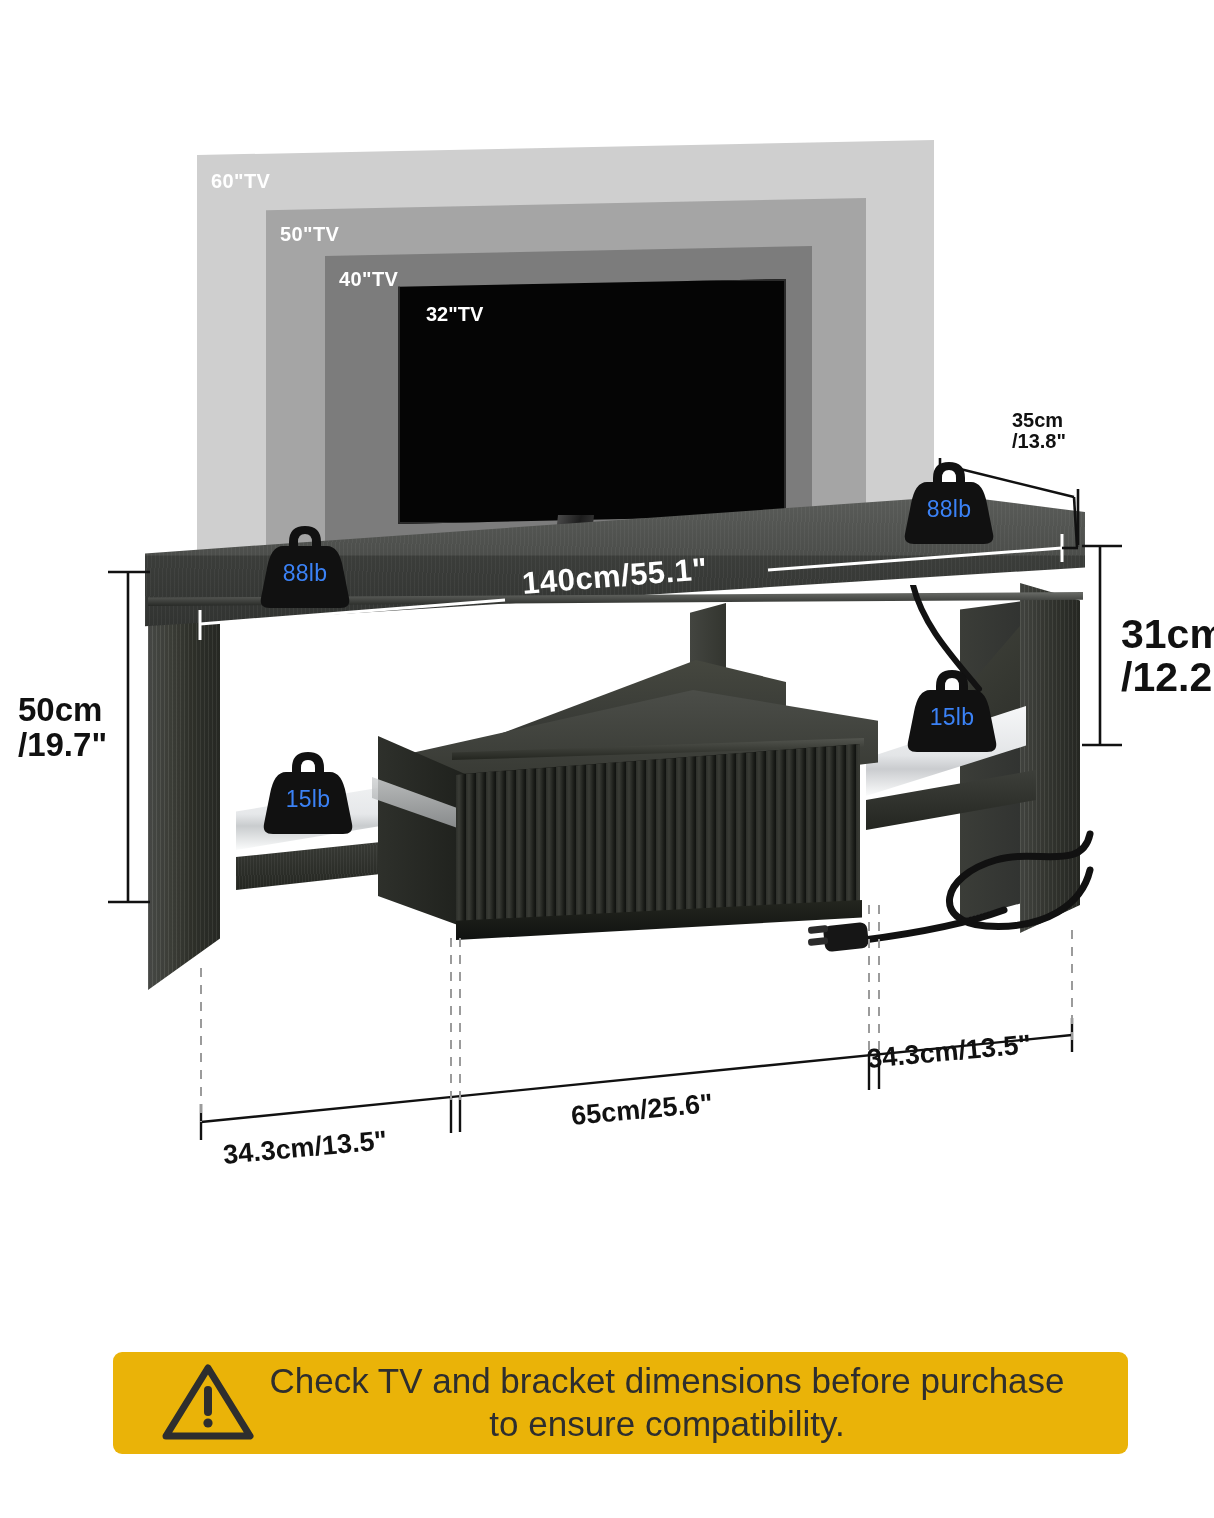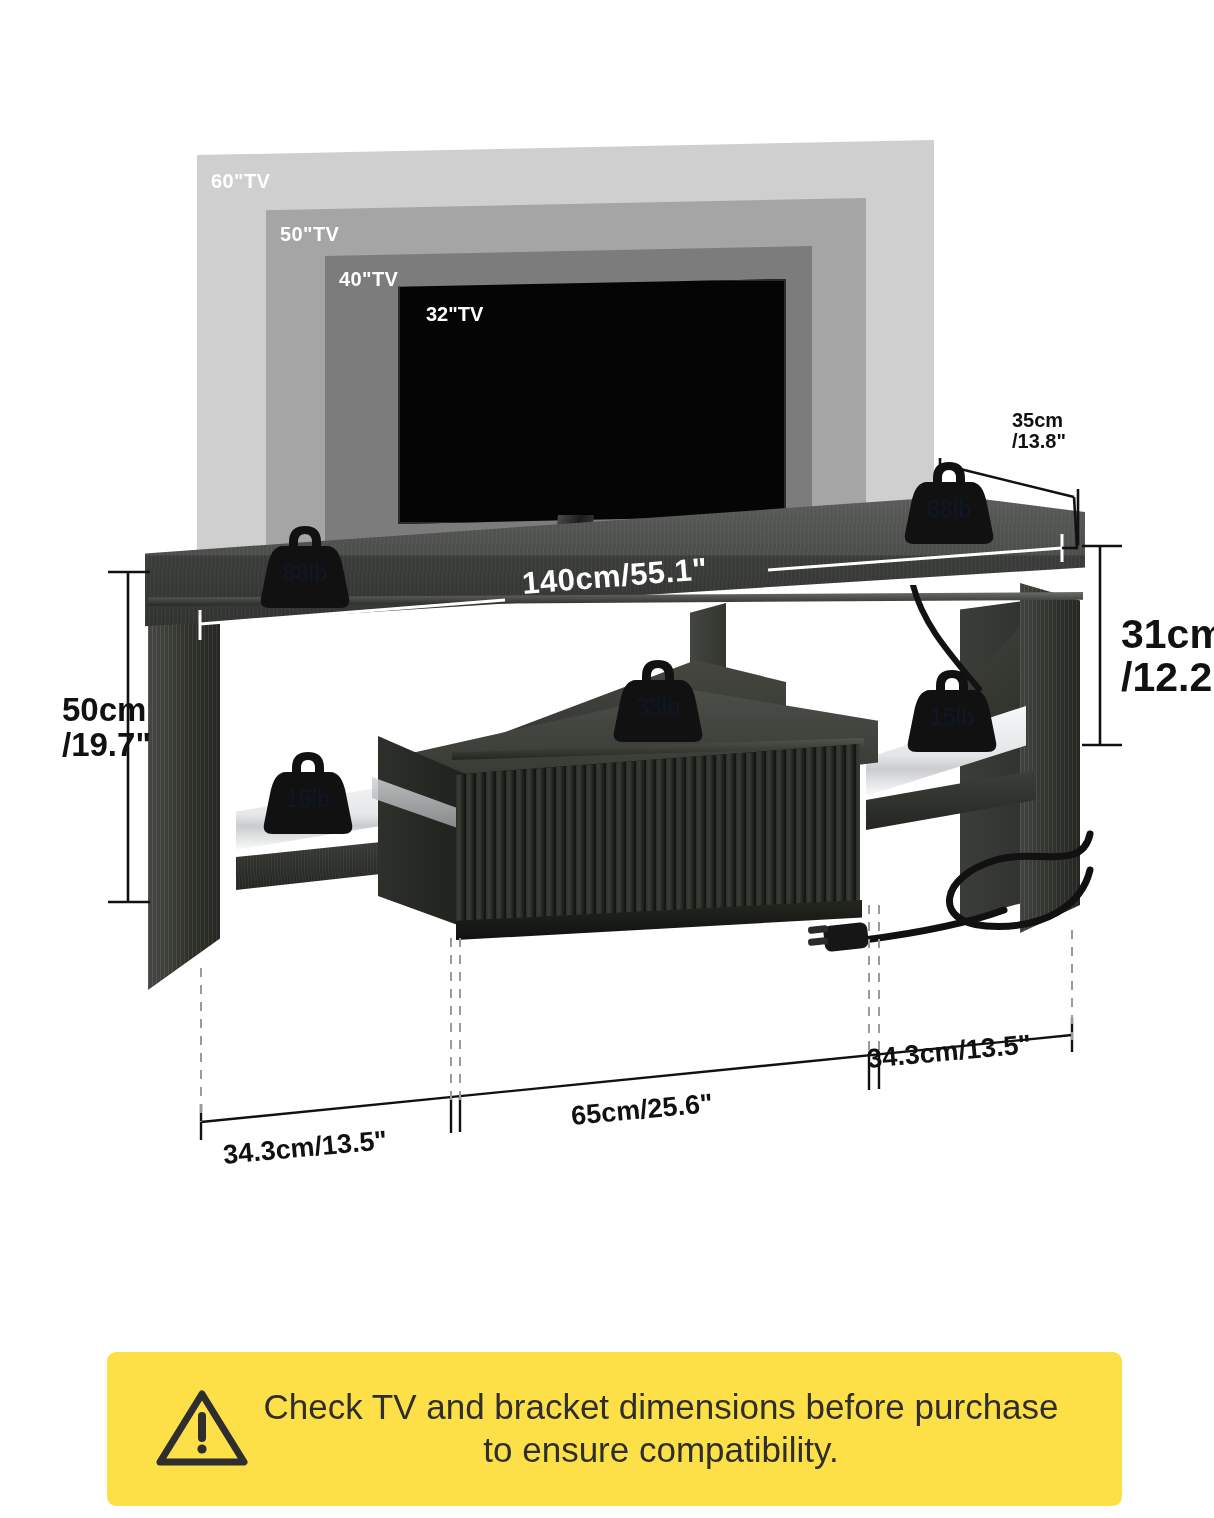--- a/index.html
+++ b/index.html
@@ -199,49 +199,49 @@
 
   
   #cord{position:absolute;left:790px;top:830px;width:310px;height:140px;}
   #cordTop{position:absolute;left:905px;top:585px;width:130px;height:130px;}
 
   
   .weight{position:absolute;width:104px;height:92px;}
   .weight .wsvg{position:absolute;inset:0;}
   .weight .wtxt{
     position:absolute;left:0;right:0;top:44px;text-align:center;
-    color:#0f172a;font-size:23px;font-weight:400;letter-spacing:.3px;
+    color:#3b82f6;font-size:23px;font-weight:400;letter-spacing:.3px;
   }
   #w-topleft{left:253px;top:516px;}
   #w-topright{left:897px;top:452px;}
   #w-mid{left:606px;top:650px;}
   #w-shelfleft{left:256px;top:742px;}
   #w-shelfright{left:900px;top:660px;}
 
   
   .dim{position:absolute;color:#111;font-weight:700;white-space:nowrap;line-height:1.06;}
   #dim-width-in{
     left:521px;top:568px;font-size:31px;color:#fff;
     transform:rotate(-4.6deg);transform-origin:left top;letter-spacing:.5px;
   }
 
   #dim-depth{left:1012px;top:410px;font-size:20px;text-align:left;}
   #dim-h31{left:1121px;top:613px;font-size:41px;}
-  #dim-h50{left:18px;top:693px;font-size:33px;margin-left:44px;}
+  #dim-h50{left:18px;top:693px;font-size:33px;}
 
   #dim-b1{left:222px;top:1141px;font-size:27px;transform:rotate(-5.2deg);transform-origin:left top;}
   #dim-b2{left:570px;top:1102px;font-size:27px;transform:rotate(-5.2deg);transform-origin:left top;}
   #dim-b3{left:866px;top:1045px;font-size:27px;transform:rotate(-5.2deg);transform-origin:left top;}
 
   svg.lines{position:absolute;left:0;top:0;width:1214px;height:1518px;pointer-events:none;}
 
   
   #banner{
-    position:absolute;left:107px;top:1352px;width:1015px;height:154px;
-    background:#fde047;border-radius:9px;display:flex;align-items:center;
+    position:absolute;left:113px;top:1352px;width:1015px;height:102px;
+    background:#eab308;border-radius:9px;display:flex;align-items:center;
   }
   #banner-icon{margin-left:49px;width:92px;height:82px;flex:0 0 auto;}
   #banner-text{
     flex:1;text-align:center;color:#2e2e2e;font-size:35px;line-height:1.22;
     padding-right:48px;font-weight:400;
   }
 </style>
 </head>
 <body>
 
@@ -383,27 +383,20 @@
   </div>
 
   <div class="weight" id="w-topright">
     <svg class="wsvg" viewBox="0 0 104 92">
       <path d="M36 26 q0-16 16-16 q16 0 16 16 v6 h-9 v-6 q0-8-7-8 q-7 0-7 8 v6 h-9z" fill="#111"></path>
       <path d="M30 30 h44 q12 0 16 22 l6 30 q2 10-9 10 H17 q-11 0-9-10 l6-30 q4-22 16-22z" fill="#111"></path>
     </svg>
     <span class="wtxt">88lb</span>
   </div>
 
-  <div class="weight" id="w-mid">
-    <svg class="wsvg" viewBox="0 0 104 92">
-      <path d="M36 26 q0-16 16-16 q16 0 16 16 v6 h-9 v-6 q0-8-7-8 q-7 0-7 8 v6 h-9z" fill="#111"></path>
-      <path d="M30 30 h44 q12 0 16 22 l6 30 q2 10-9 10 H17 q-11 0-9-10 l6-30 q4-22 16-22z" fill="#111"></path>
-    </svg>
-    <span class="wtxt">33lb</span>
-  </div>
 
   <div class="weight" id="w-shelfleft">
     <svg class="wsvg" viewBox="0 0 104 92">
       <path d="M36 26 q0-16 16-16 q16 0 16 16 v6 h-9 v-6 q0-8-7-8 q-7 0-7 8 v6 h-9z" fill="#111"></path>
       <path d="M30 30 h44 q12 0 16 22 l6 30 q2 10-9 10 H17 q-11 0-9-10 l6-30 q4-22 16-22z" fill="#111"></path>
     </svg>
     <span class="wtxt">15lb</span>
   </div>
 
   <div class="weight" id="w-shelfright">

